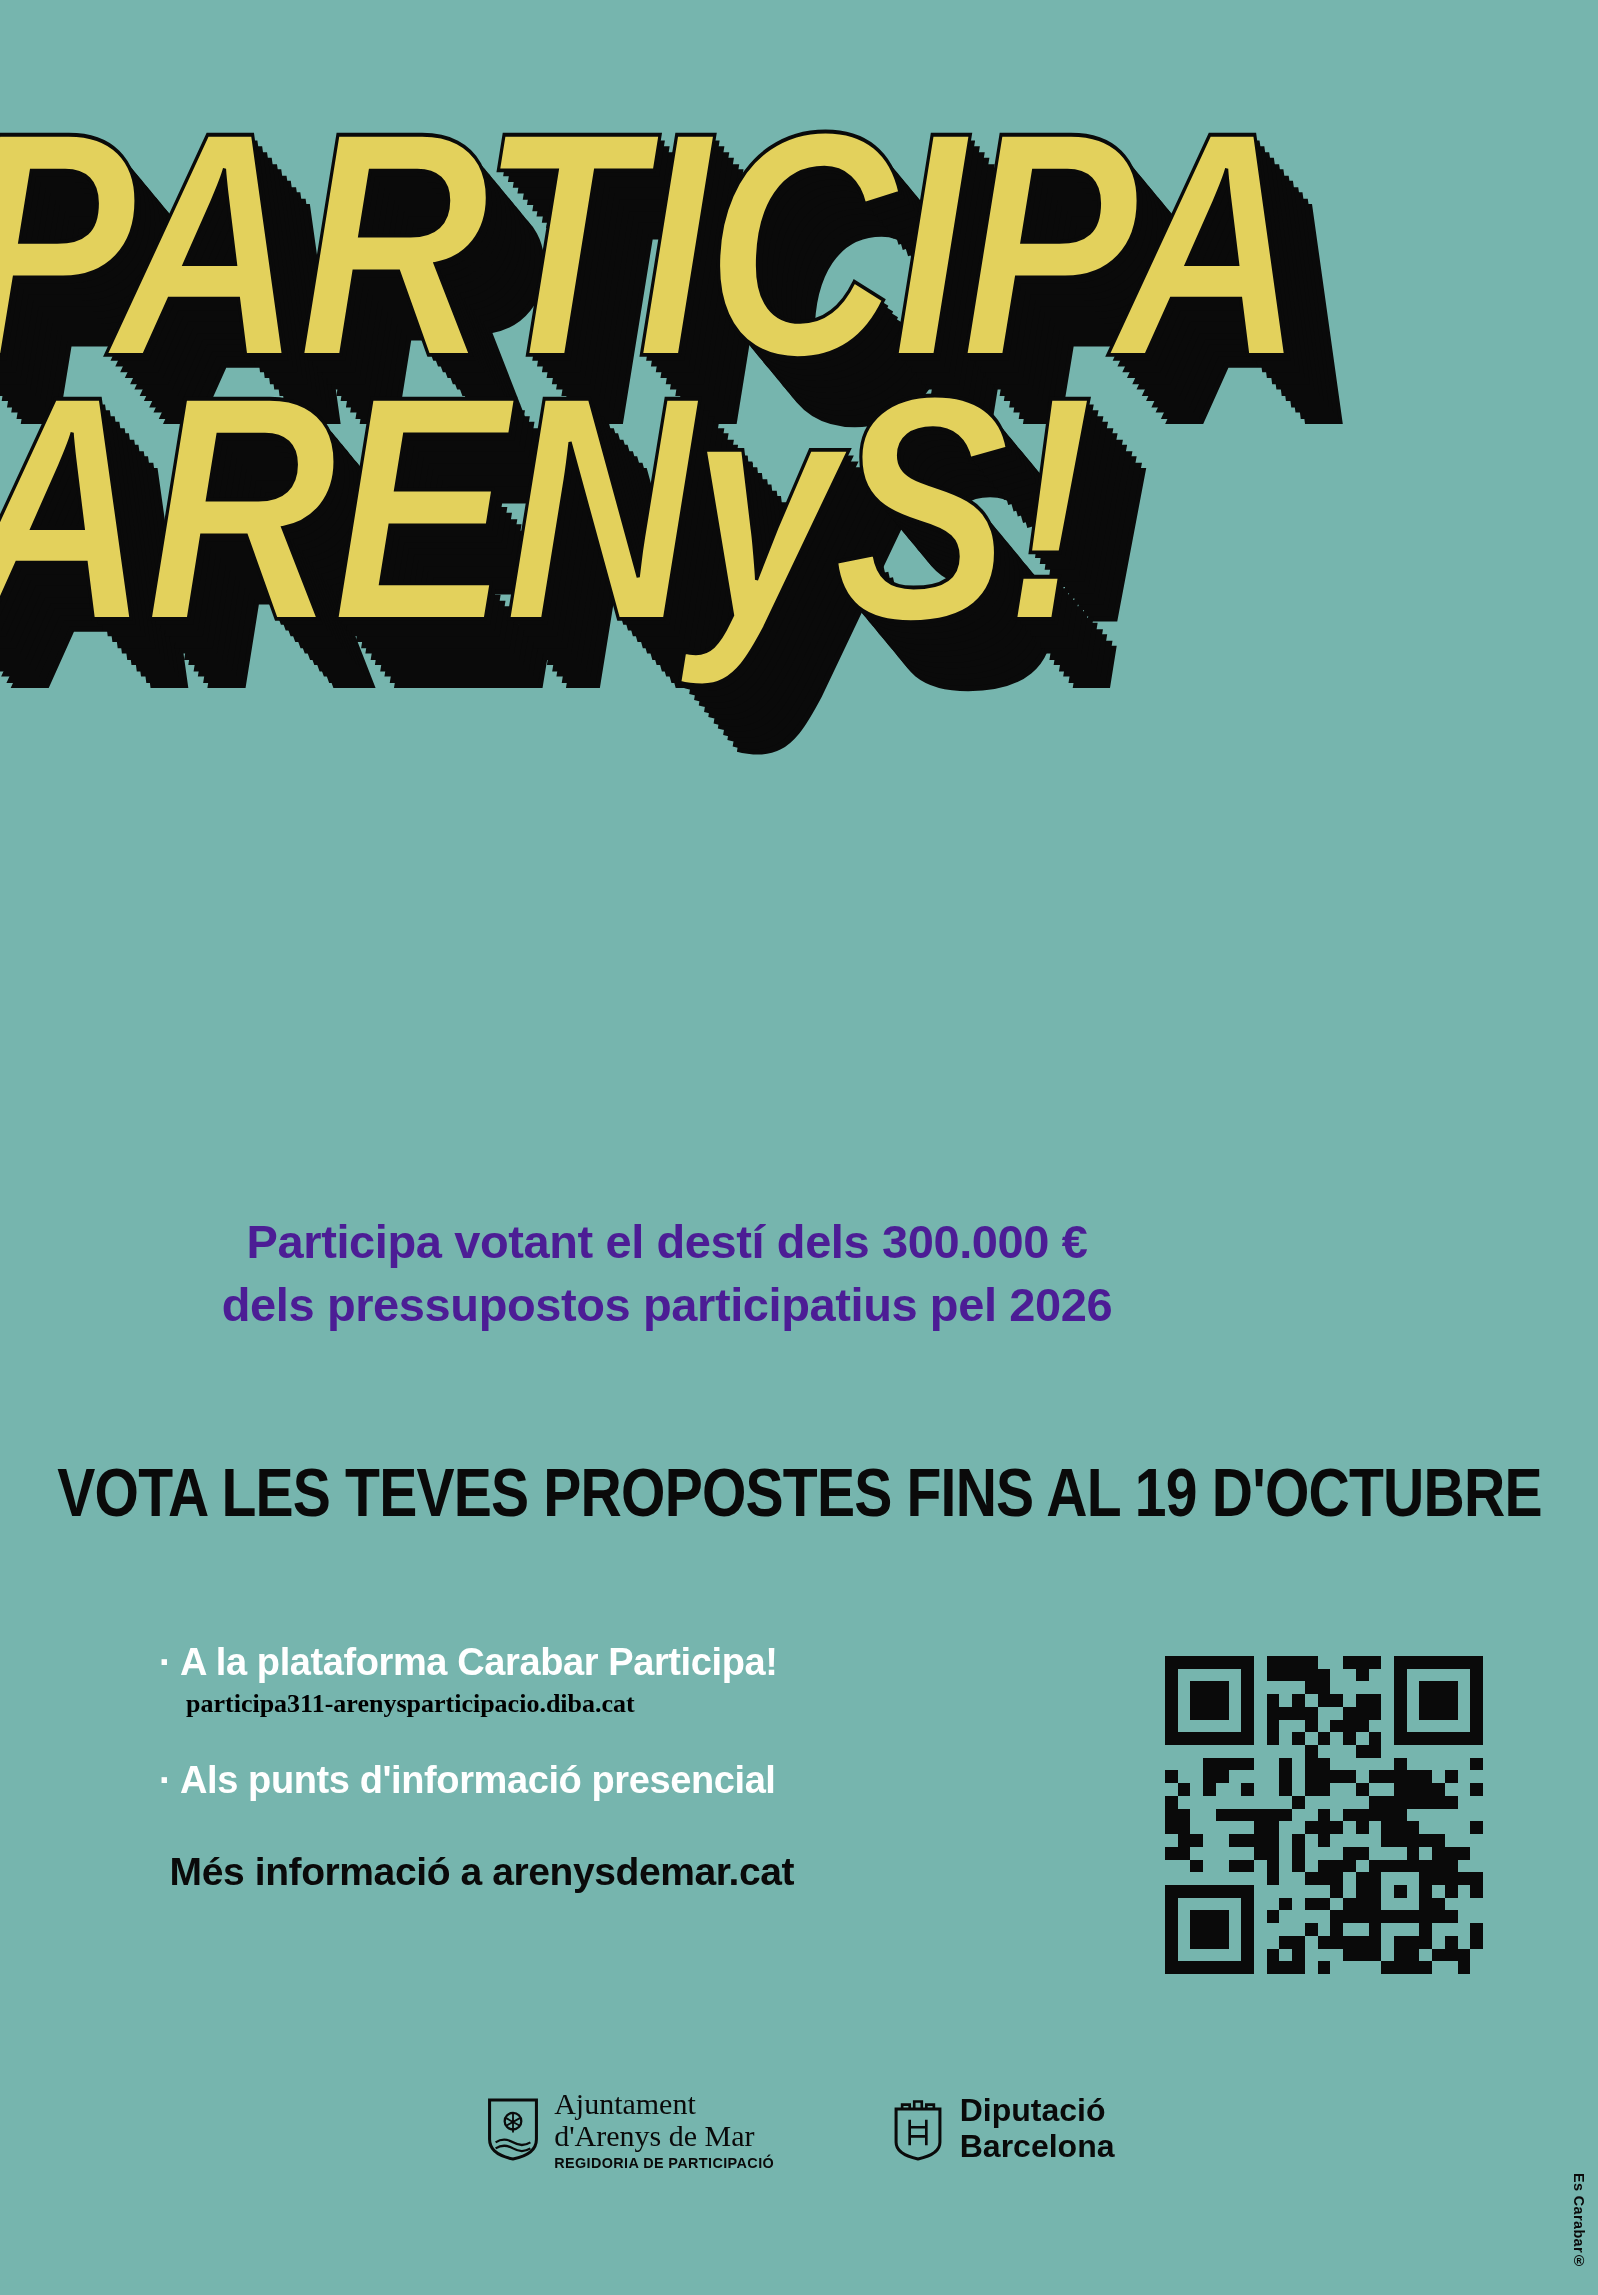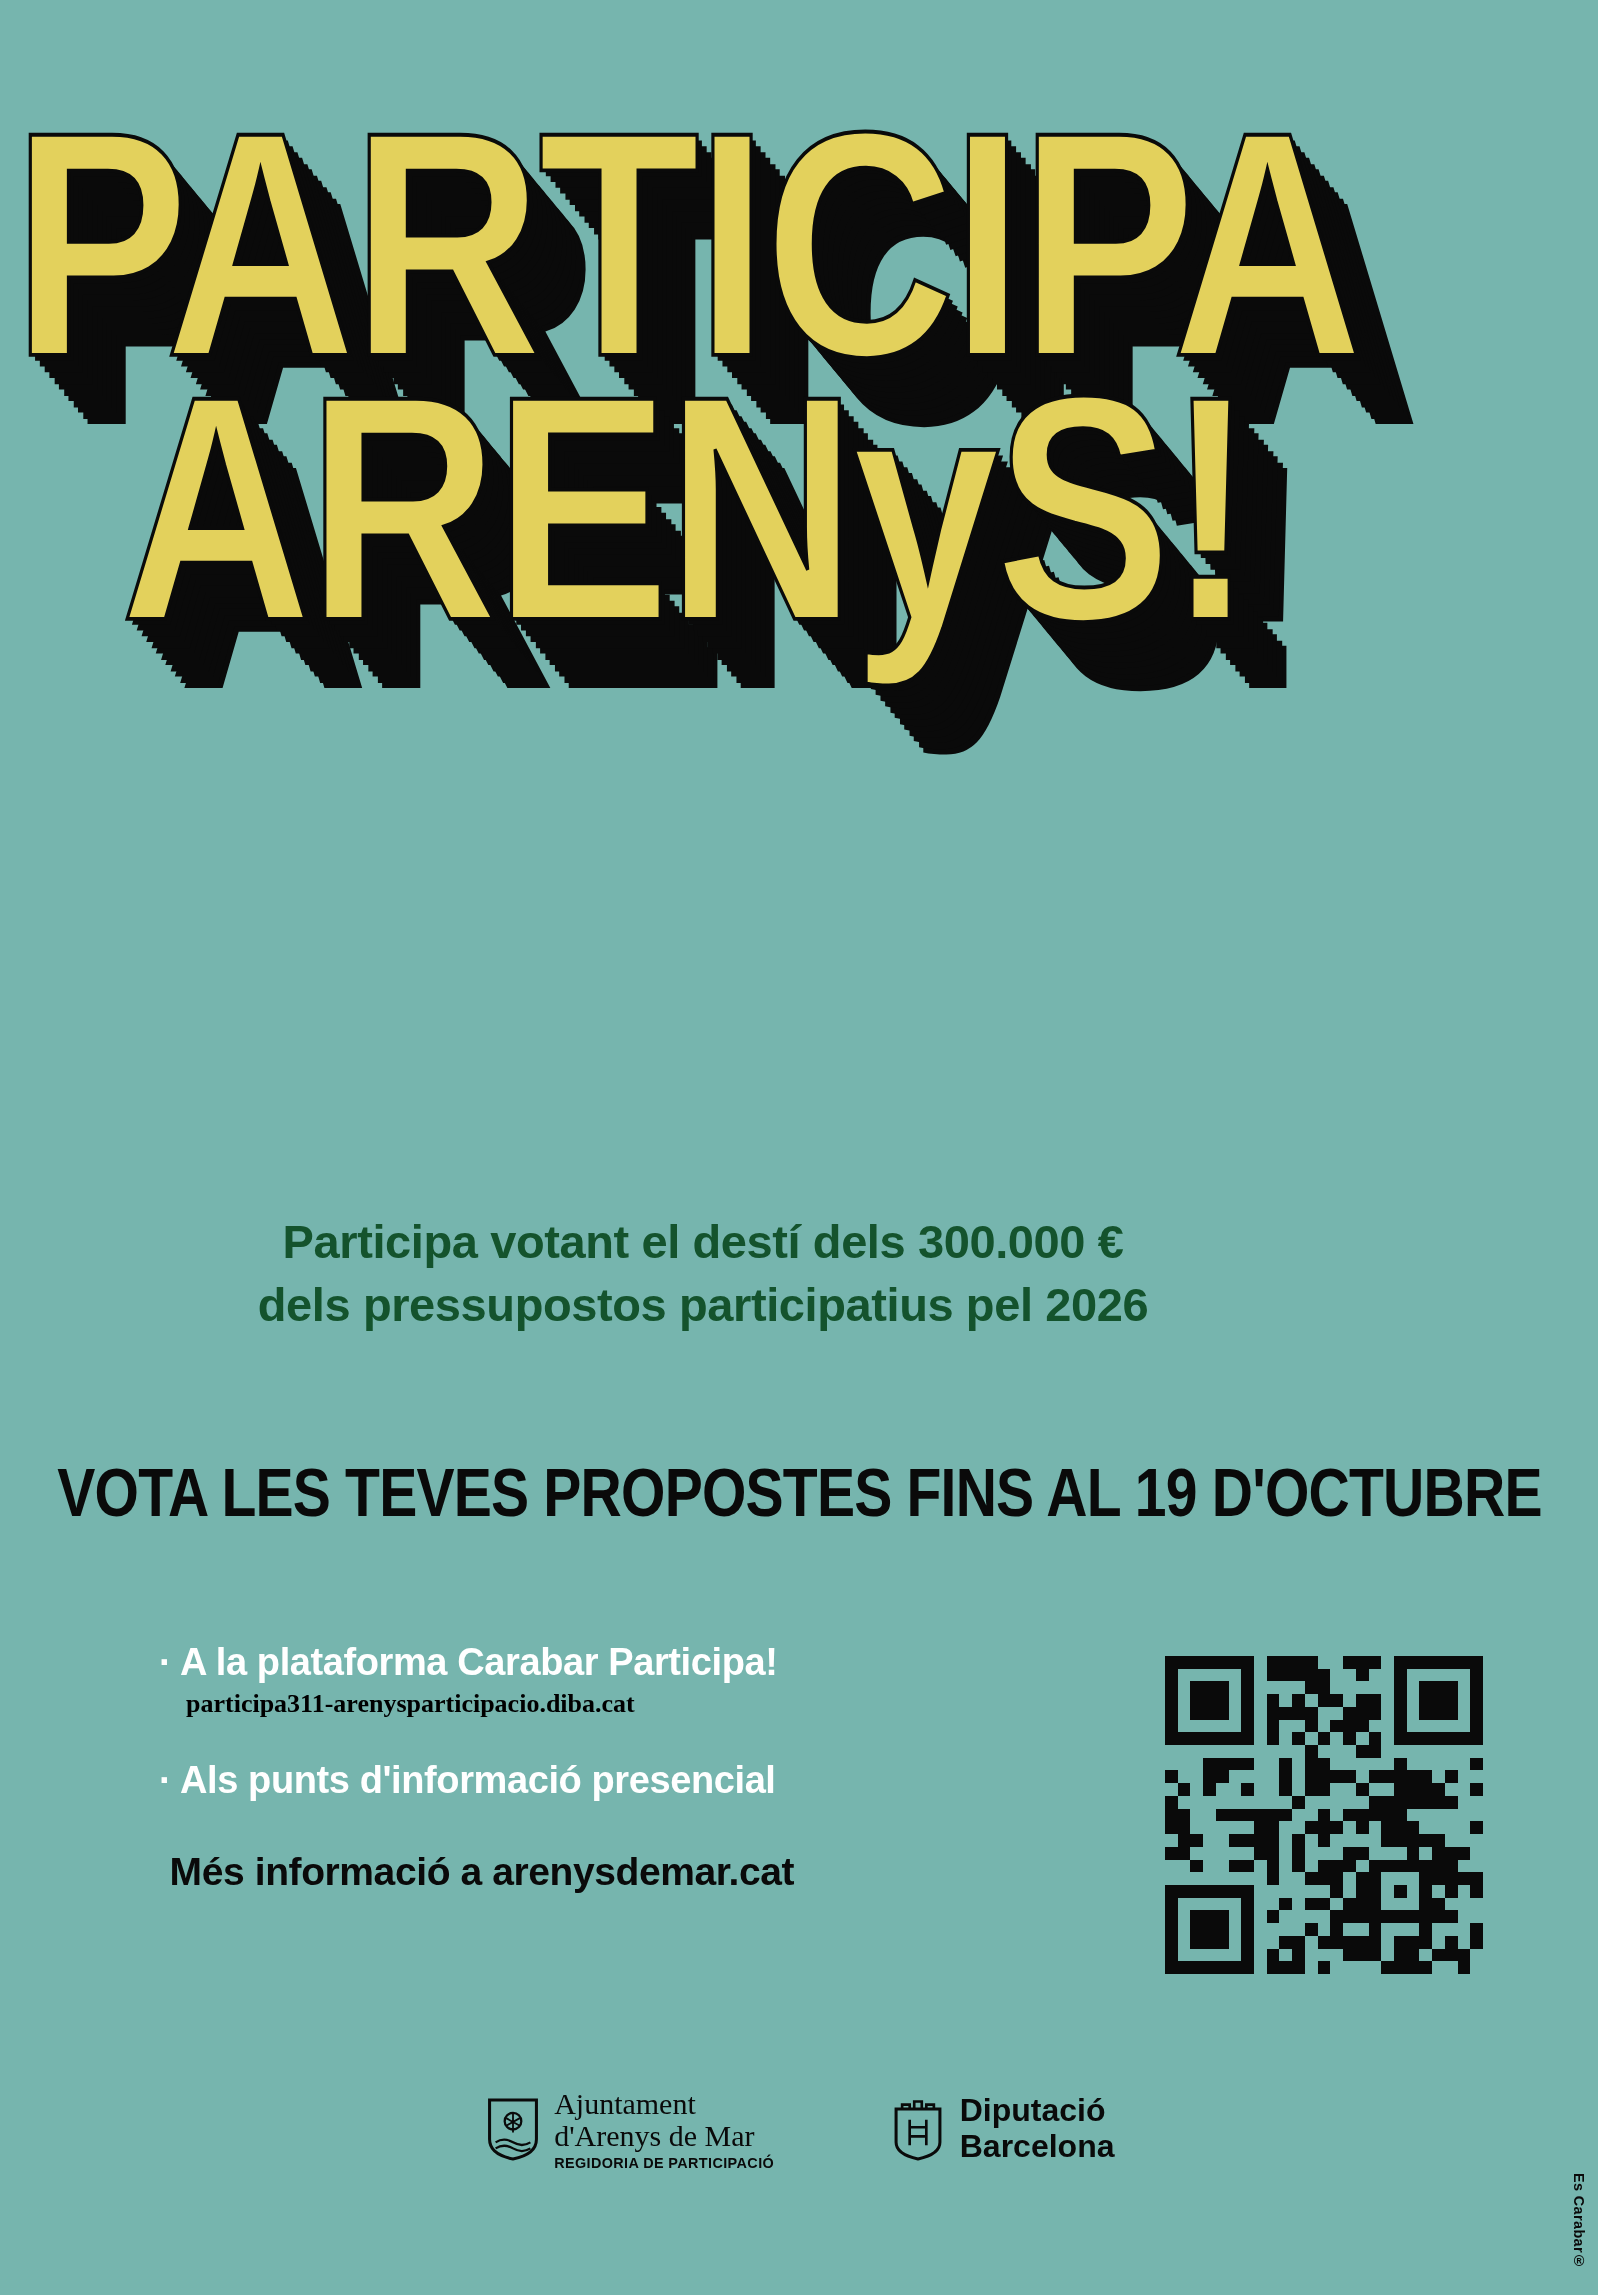--- a/index.html
+++ b/index.html
@@ -22,21 +22,21 @@
     background: #76b5ae;
     box-sizing: border-box;
   }
 
   
   .headline-block {
     position: absolute;
     left: 0;
     top: 113px;
     width: 1371px;
-    text-align: center;
+    font-style: italic;
   }
 
   .headline-line {
     font-family: "Liberation Sans Narrow", "Liberation Sans", sans-serif;
     font-weight: bold;
     color: #e3d15c;
     letter-spacing: -4.5px;
     line-height: 0.82;
     white-space: nowrap;
     text-shadow:
@@ -68,26 +68,25 @@
     text-transform: lowercase;
   }
 
   
   .subtitle {
     position: absolute;
     left: 0;
     top: 1210px;
     width: 1334px;
     text-align: center;
-    color: #14532d;
+    color: #4c1d95;
     font-size: 47px;
     font-weight: bold;
     line-height: 1.35;
     letter-spacing: -0.4px;
-    padding-left: 36px;
   }
   .subtitle div { white-space: nowrap; }
 
   
   .deadline {
     position: absolute;
     left: 0;
     top: 1460px;
     width: 1599px;
     text-align: center;

